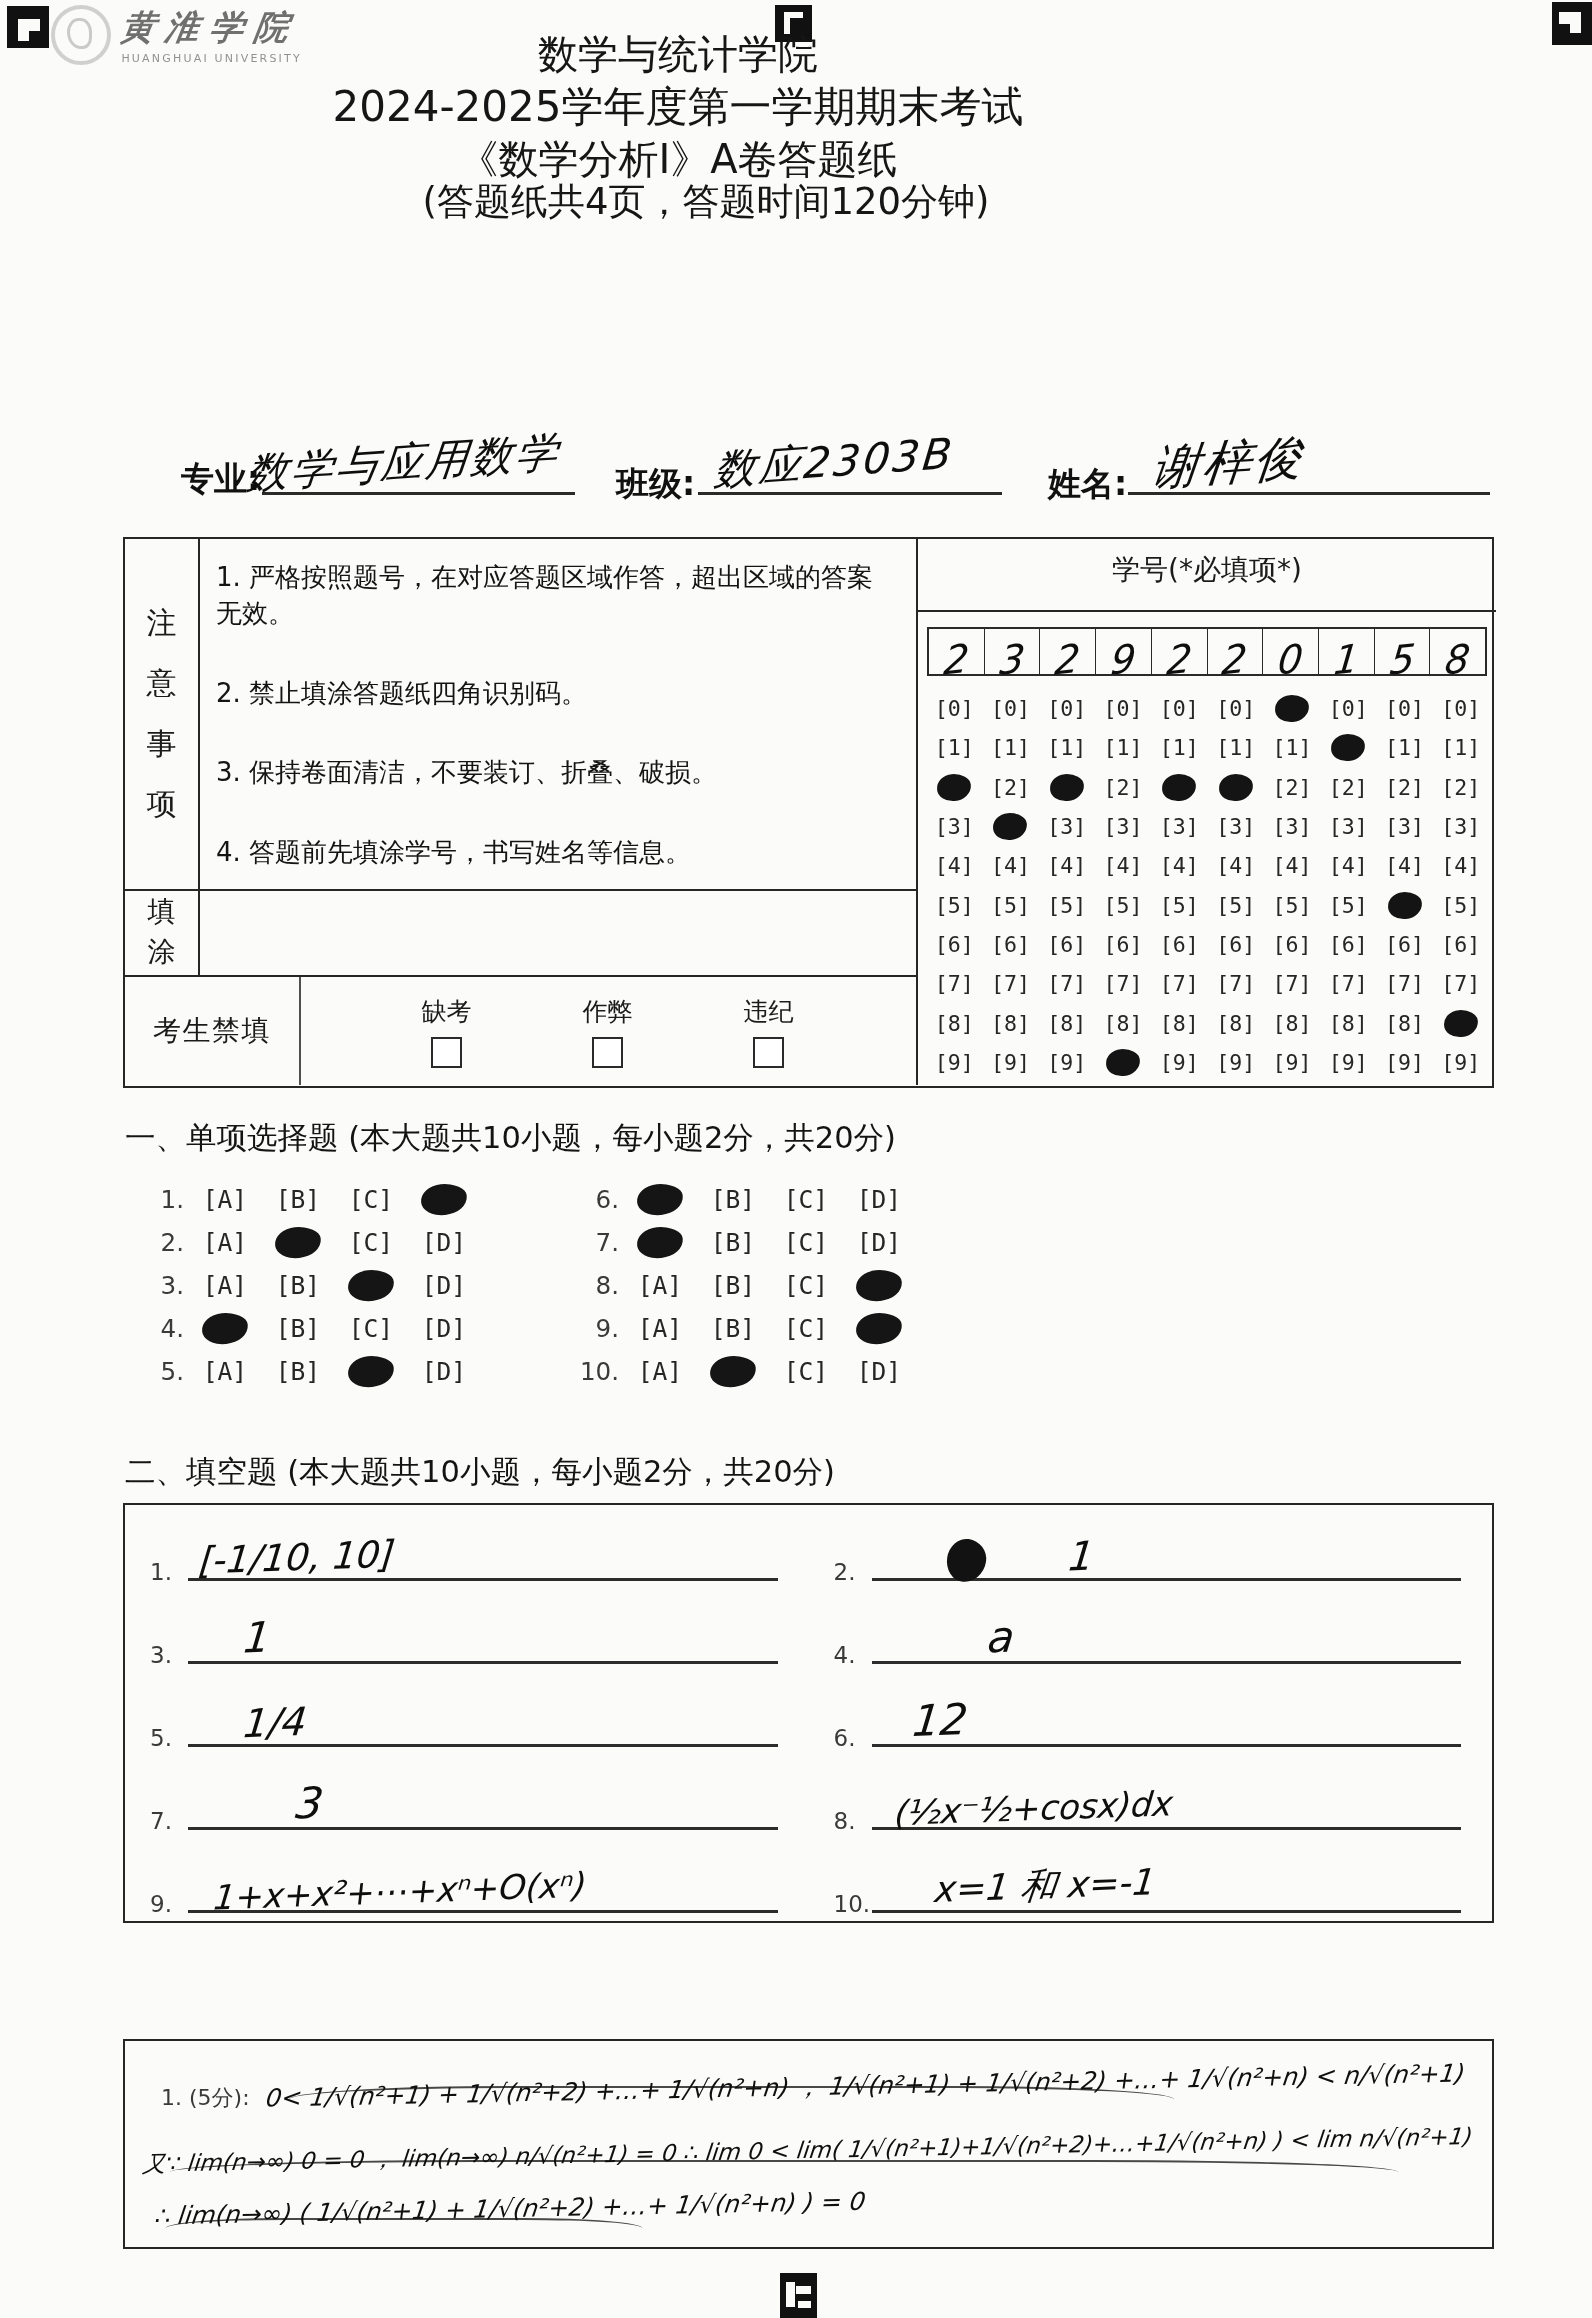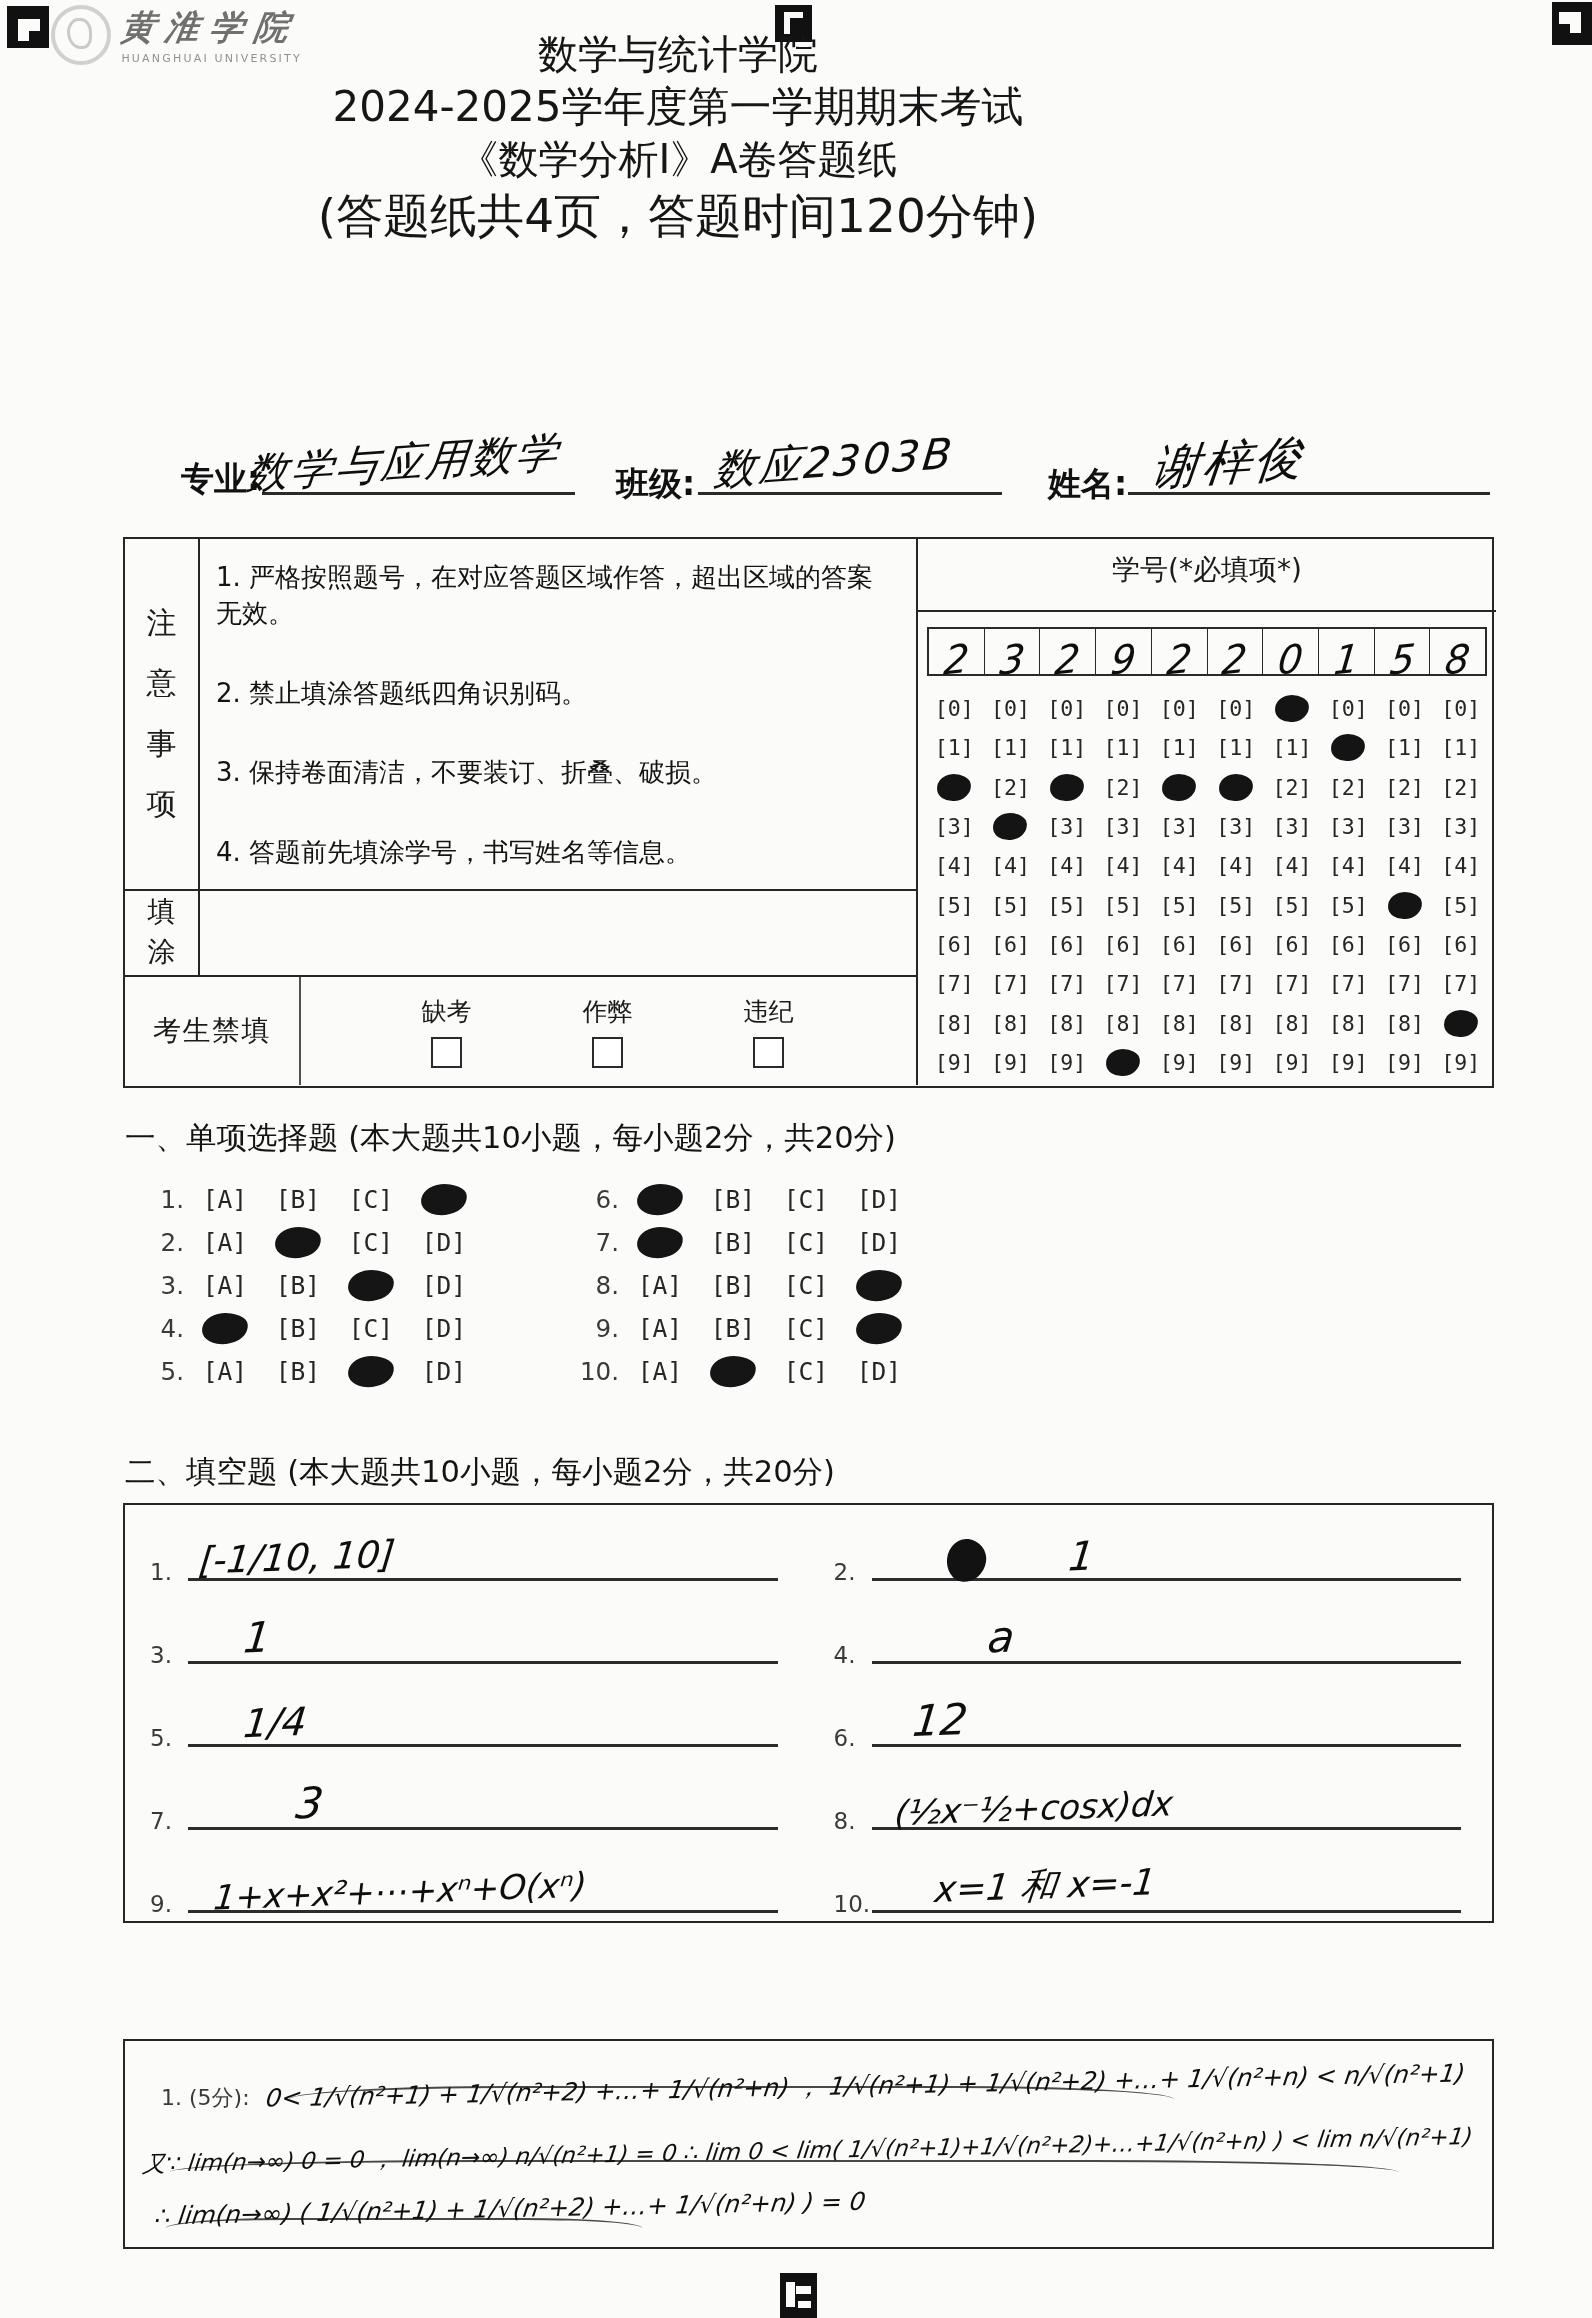--- a/index.html
+++ b/index.html
@@ -103,21 +103,21 @@
     <div class="logo-seal"></div>
     <div class="logo-txt">
       <span class="logo-cn">黄淮学院</span>
       <span class="logo-en">HUANGHUAI UNIVERSITY</span>
     </div>
   </div>
 
   <div class="title-line" style="top:27px;font-size:40px;">数学与统计学院</div>
   <div class="title-line" style="top:79px;font-size:42px;">2024-2025学年度第一学期期末考试</div>
   <div class="title-line" style="top:132px;font-size:40px;">《数学分析Ⅰ》A卷答题纸</div>
-  <div class="title-line" style="top:185px;font-size:47px;">(答题纸共4页，答题时间120分钟)</div>
+  <div class="title-line" style="top:177px;font-size:37px;margin-left:28px;">(答题纸共4页，答题时间120分钟)</div>
 
   <div class="fields">
     <span class="f-label" style="left:181px;top:28px;">专业:</span>
     <div class="f-line" style="left:262px;top:63px;width:313px;"></div>
     <span class="hw f-value" style="left:246px;top:6px;">数学与应用数学</span>
 
     <span class="f-label" style="left:616px;top:33px;">班级:</span>
     <div class="f-line" style="left:698px;top:63px;width:304px;"></div>
     <span class="hw f-value" style="left:714px;top:4.5px;">数应2303B</span>
 

